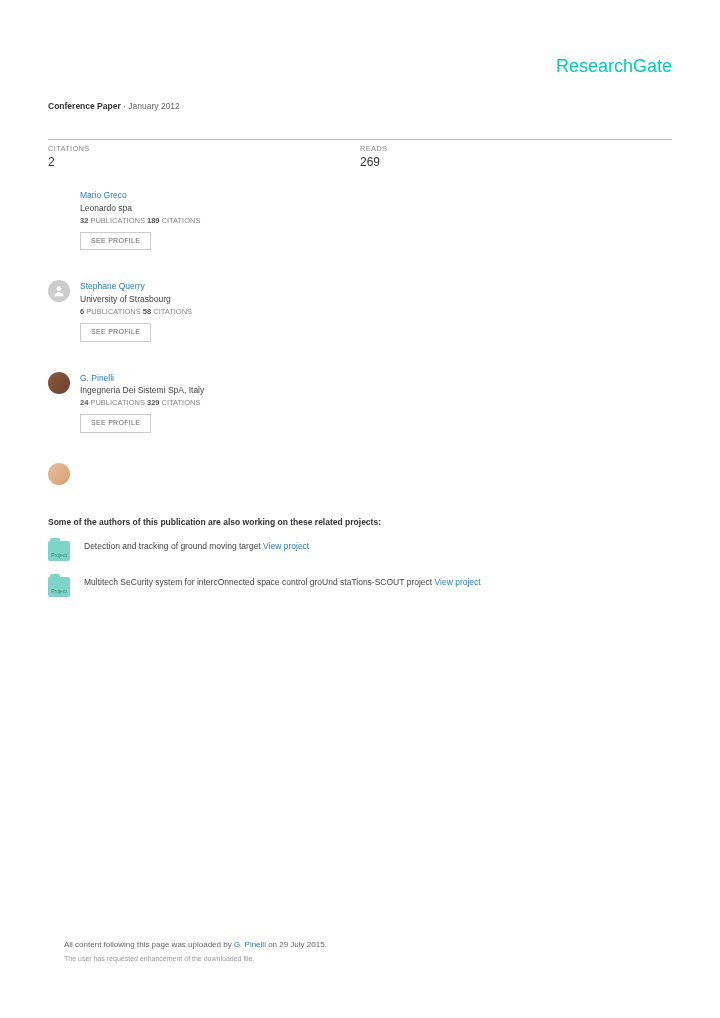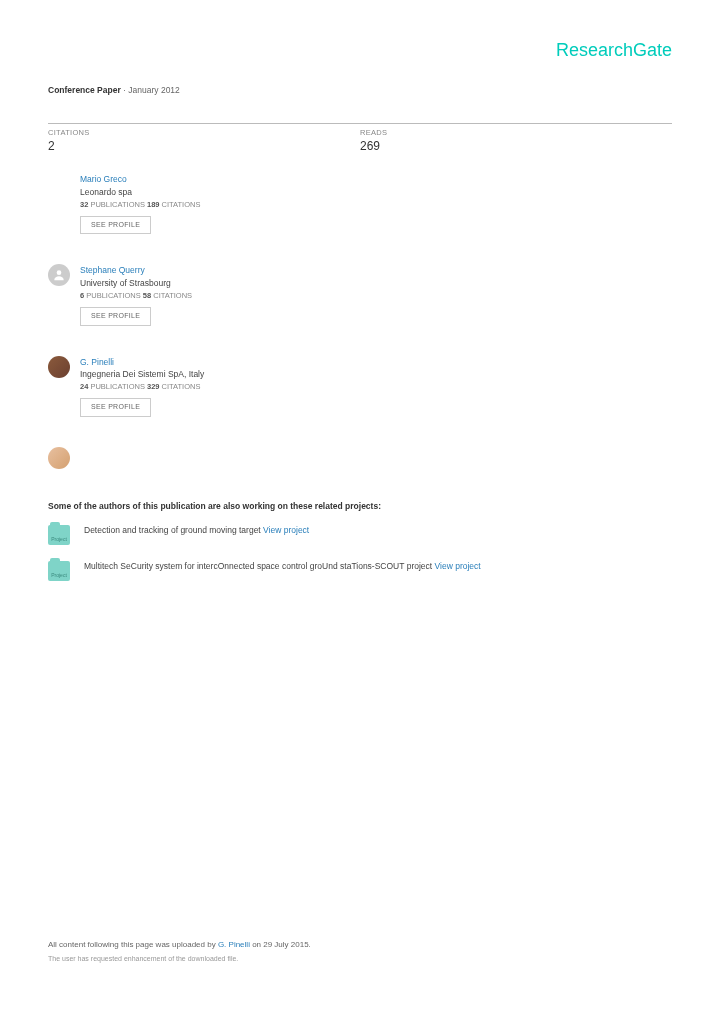--- a/index.html
+++ b/index.html
@@ -1,16 +1,16 @@
 <!DOCTYPE html>
 <html><head>
 <meta charset="utf-8">
 <style>
 body{margin:0;background:#fff;font-family:Arial,Helvetica,sans-serif;color:#333;width:720px}
-.page{padding:40px 48px 20px}
+.page{padding:56px 48px 20px}
 .logo{text-align:right;color:#00ccbb;font-size:18px;margin-bottom:24px}
 .intro{font-size:8.5px;color:#555;margin-bottom:16px}
 .intro a{color:#2a7fba;text-decoration:none}
 .title{font-family:Georgia,serif;font-size:22px;font-weight:400;color:#222;line-height:1.35;margin-bottom:18px}
 .meta{font-size:8.5px;color:#666;margin-bottom:28px}
 .meta b{color:#333}
 hr.sep{border:none;border-top:1px solid #bbb;margin:0 0 4px}
 .stats{display:flex;gap:0;margin-bottom:20px}
 .stat{flex:1}
 .stat-label{font-size:7.5px;color:#888;text-transform:uppercase;letter-spacing:.3px}
@@ -30,21 +30,21 @@
 .astats{color:#888;font-size:7.5px}
 .astats b{color:#555}
 .btn{display:inline-block;border:1px solid #ccc;padding:3px 10px;font-size:7px;color:#666;margin-top:6px;letter-spacing:.3px;background:#fff}
 .projhead{font-size:8.5px;font-weight:bold;color:#333;margin:10px 0 14px}
 .proj{display:flex;align-items:flex-start;gap:14px;margin-bottom:16px}
 .picon{width:22px;height:20px;background:#7fd4c8;border-radius:2px;position:relative;flex-shrink:0}
 .picon::before{content:"";position:absolute;top:-3px;left:2px;width:10px;height:3px;background:#7fd4c8;border-radius:2px 2px 0 0}
 .picon span{position:absolute;bottom:3px;left:0;right:0;text-align:center;font-size:5px;color:#3a8a7e}
 .ptext{font-size:8.5px;color:#444}
 .ptext a{color:#2a7fba;text-decoration:none}
-.footer{position:absolute;bottom:20px;left:48px;right:48px;font-size:8px;color:#666}
+.footer{position:absolute;bottom:20px;left:64px;right:48px;font-size:8px;color:#666}
 .footer a{color:#2a7fba;text-decoration:none}
 .fnote{font-size:7px;color:#999;margin-top:6px}
 .page{position:relative;min-height:982px;box-sizing:border-box}
 </style>
 </head>
 <body>
 
 <div class="page">
 <div class="logo"><span>ResearchGate</span></div>
 <div class="meta"><b>Conference Paper</b><span> · January 2012</span></div>

